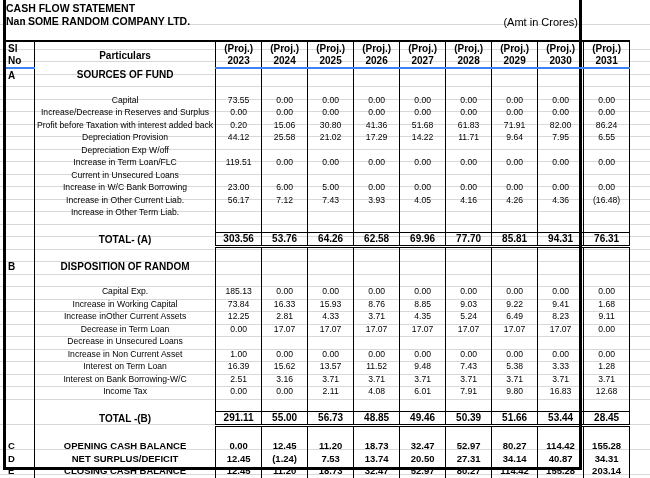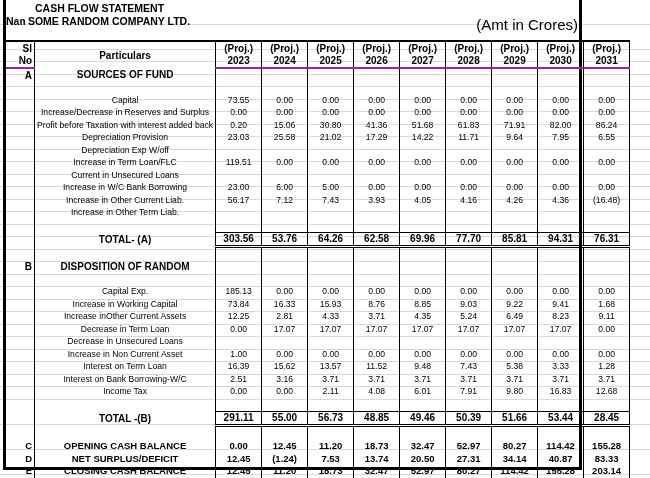--- a/index.html
+++ b/index.html
@@ -5,33 +5,33 @@
   html, body { margin:0; padding:0; background:#ffffff; }
   body { width:650px; height:478px; overflow:hidden; position:relative;
          font-family:"Liberation Sans", sans-serif; color:#000; }
   .grid-bg { position:absolute; inset:0;
     background-image:
       repeating-linear-gradient(to bottom, transparent 0, transparent 11.5px, #d8d8d8 11.5px, #d8d8d8 12.5px);
   }
   .sheet { position:absolute; left:3px; top:0; width:579px; height:470px;
            border-left:3px solid #000; border-right:3px solid #000; border-bottom:3px solid #000;
            box-sizing:border-box; background:transparent; }
-  .title { position:absolute; left:6px; top:2px; font-weight:bold; font-size:10.5px; white-space:nowrap;padding-left:29px; }
+  .title { position:absolute; left:6px; top:2px; font-weight:bold; font-size:10.5px; white-space:nowrap; }
   .name-row { position:absolute; left:6px; top:15px; font-weight:bold; font-size:10.5px; white-space:nowrap; }
   .name-row .lbl { display:inline-block; width:19px; overflow:hidden; vertical-align:top; }
-  .amt { position:absolute; right:72px; top:16px; font-size:15px; white-space:nowrap; }
+  .amt { position:absolute; right:72px; top:16px; font-size:11px; white-space:nowrap; }
   table.cf { position:absolute; left:6px; top:40px; border-collapse:collapse; table-layout:fixed; }
   table.cf td, table.cf th { padding:0 2px; height:12.5px; line-height:11px; font-size:8.6px;
       white-space:nowrap; overflow:hidden; }
-  .c-sl { width:24px; text-align:right; }
+  .c-sl { width:24px; text-align:left; }
   .c-part { width:175px; text-align:center; }
   .c-num { width:40px; text-align:center; }
   th { font-weight:bold; font-size:10px !important; }
   .hdr1 th { border-top:2px solid #000; }
-  .hdr2 th { border-bottom:2px solid #a21caf;margin-top:48px; }
+  .hdr2 th { border-bottom:2px solid #3b82f6;margin-top:48px; }
   .vr { border-right:1.5px solid #000; }
   .sec td { font-weight:bold; font-size:10px !important; }
   .total td { font-weight:bold; font-size:10px !important; }
   .total td.c-num { border-top:1.5px solid #000; border-bottom:3px double #000; }
   .bold td { font-weight:bold; font-size:9.5px !important; }
   .under { }
   .lastrow td { border-bottom:2px solid #000; }
 </style>
 </head>
 <body>
@@ -149,21 +149,21 @@
         <td class="c-num vr">41.36</td>
         <td class="c-num vr">51.68</td>
         <td class="c-num vr">61.83</td>
         <td class="c-num vr">71.91</td>
         <td class="c-num vr">82.00</td>
         <td class="c-num vr">86.24</td>
       </tr>
       <tr>
         <td class="c-sl vr"></td>
         <td class="c-part vr">Depreciation Provision</td>
-        <td class="c-num vr">23.03</td>
+        <td class="c-num vr">44.12</td>
         <td class="c-num vr">25.58</td>
         <td class="c-num vr">21.02</td>
         <td class="c-num vr">17.29</td>
         <td class="c-num vr">14.22</td>
         <td class="c-num vr">11.71</td>
         <td class="c-num vr">9.64</td>
         <td class="c-num vr">7.95</td>
         <td class="c-num vr">6.55</td>
       </tr>
       <tr>
@@ -482,21 +482,21 @@
         <td class="c-sl vr">D</td>
         <td class="c-part vr">NET SURPLUS/DEFICIT</td>
         <td class="c-num vr">12.45</td>
         <td class="c-num vr">(1.24)</td>
         <td class="c-num vr">7.53</td>
         <td class="c-num vr">13.74</td>
         <td class="c-num vr">20.50</td>
         <td class="c-num vr">27.31</td>
         <td class="c-num vr">34.14</td>
         <td class="c-num vr">40.87</td>
-        <td class="c-num vr">83.33</td>
+        <td class="c-num vr">34.31</td>
       </tr>
       <tr class="bold">
         <td class="c-sl vr">E</td>
         <td class="c-part vr">CLOSING CASH BALANCE</td>
         <td class="c-num vr">12.45</td>
         <td class="c-num vr">11.20</td>
         <td class="c-num vr">18.73</td>
         <td class="c-num vr">32.47</td>
         <td class="c-num vr">52.97</td>
         <td class="c-num vr">80.27</td>

